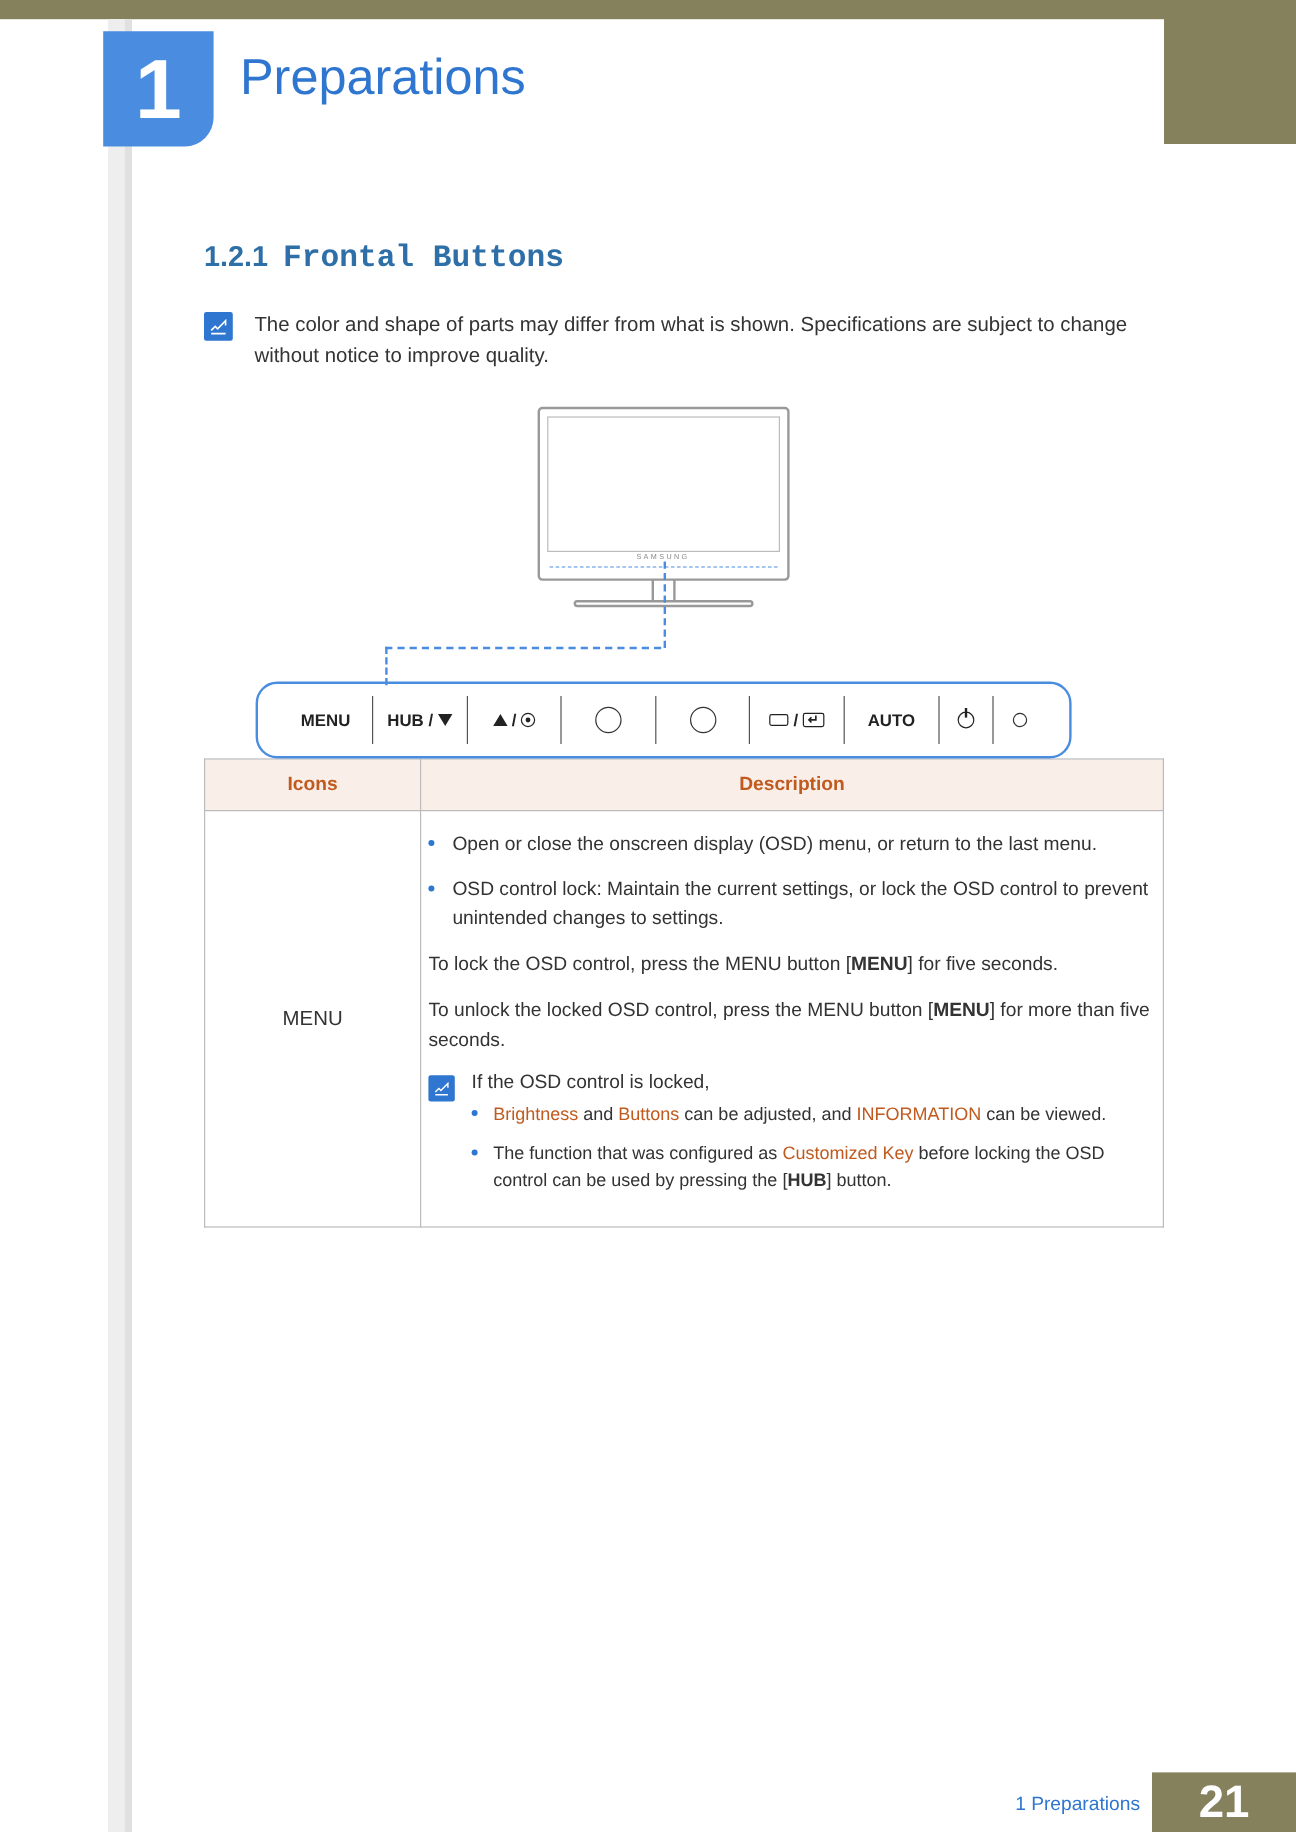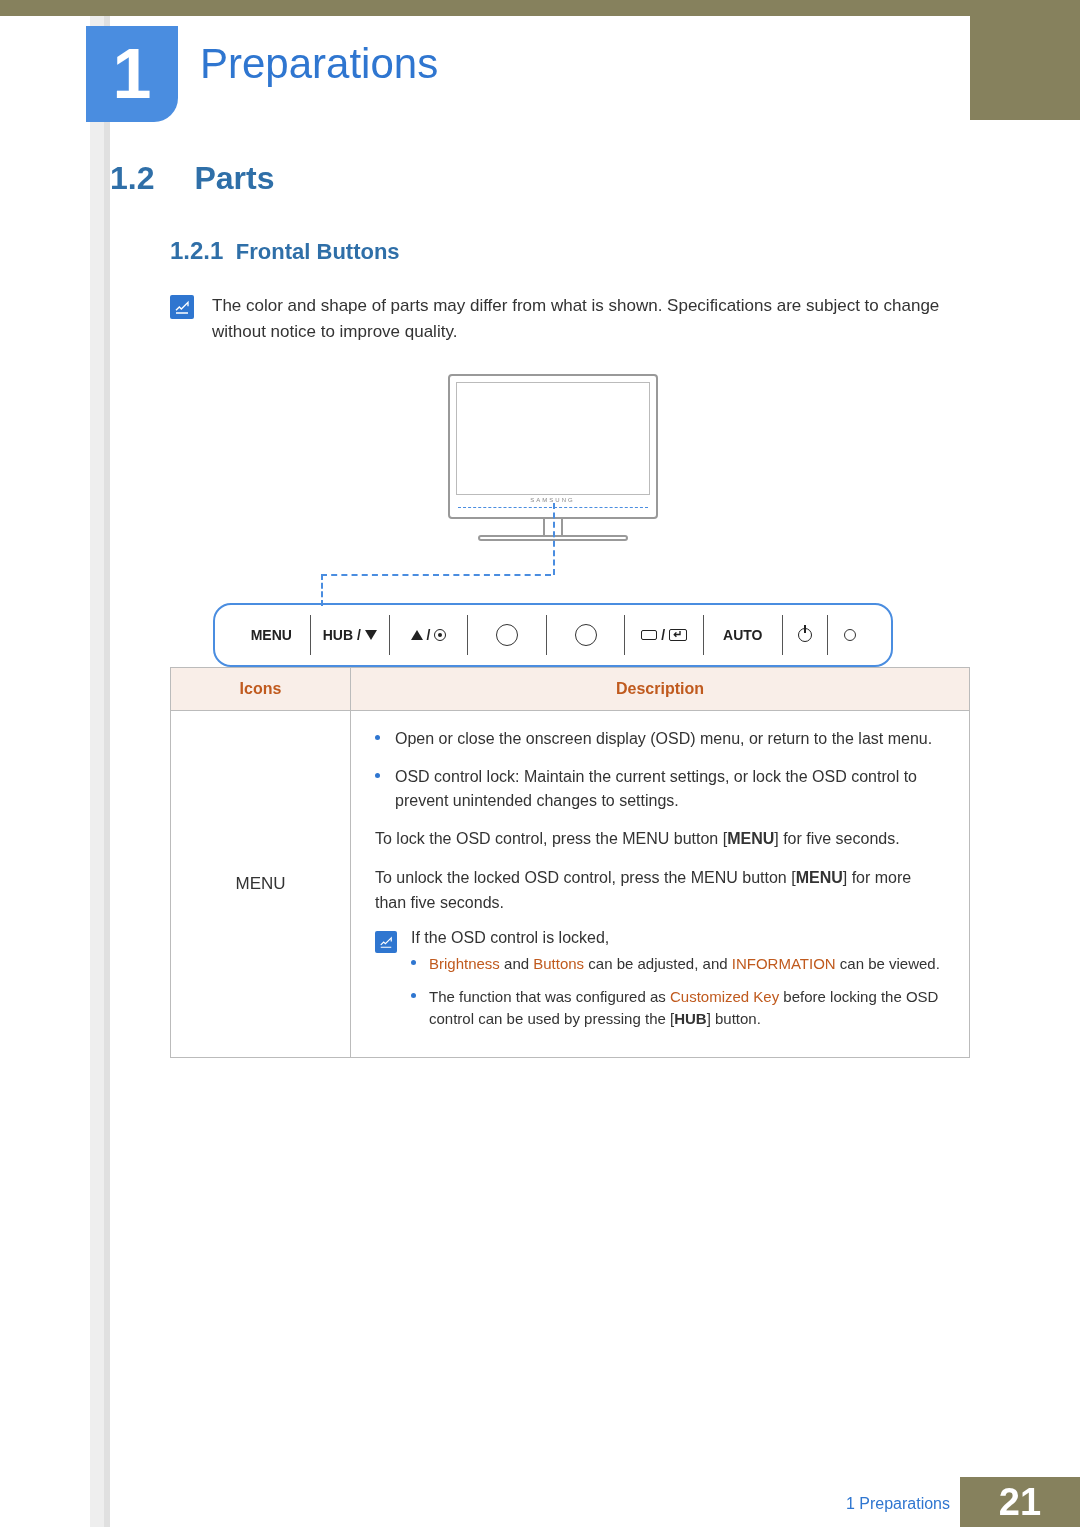--- a/index.html
+++ b/index.html
@@ -78,23 +78,24 @@
     margin-top: 40px;
     margin-left: 60px;
   }
   .subsection-num {
     color: #2f6fa8;
     font-size: 24px;
     font-weight: bold;
   }
   .subsection-title {
     color: #2f6fa8;
-    font-size: 22px;
+    font-size: 26px;
     font-weight: bold;
     margin-left: 8px;
+    font-family: Liberation Mono, monospace;
   }
   .note-block {
     margin-top: 28px;
     margin-left: 60px;
     display: flex;
     align-items: flex-start;
     gap: 18px;
   }
   .note-icon {
     width: 24px; height: 24px;
@@ -286,21 +287,21 @@
   .desc-table th {
     background: #f9eee8;
     color: #c05a1e;
     font-weight: bold;
     padding: 12px;
     border: 1px solid #bbb;
     font-size: 16px;
   }
   .desc-table td {
     border: 1px solid #bbb;
-    padding: 16px 24px;
+    padding: 16px 6px;
     vertical-align: top;
   }
   .desc-table td.icon-col {
     width: 180px;
     text-align: center;
     vertical-align: middle;
     font-weight: normal;
     font-size: 17px;
   }
   .bullet-list {
@@ -388,24 +389,20 @@
 <div class="right-bar"></div>
 <div class="left-stripe-outer"></div>
 <div class="left-stripe-inner"></div>
 
 <div class="chapter-badge">
   <span class="chapter-badge-num">1</span>
 </div>
 <div class="chapter-title">Preparations</div>
 
 <div class="content">
-  <div>
-    <span class="section-num">1.2</span>
-    <span class="section-title">Parts</span>
-  </div>
 
   <div class="subsection">
     <span class="subsection-num">1.2.1</span>
     <span class="subsection-title">Frontal Buttons</span>
   </div>
 
   <div class="note-block">
     <div class="note-icon">
       <svg viewBox="0 0 24 24" width="16" height="16">
           <path d="M3 17l5-5 3 3L21 5v6M3 21h18" stroke="#fff" stroke-width="2" fill="none"></path>

